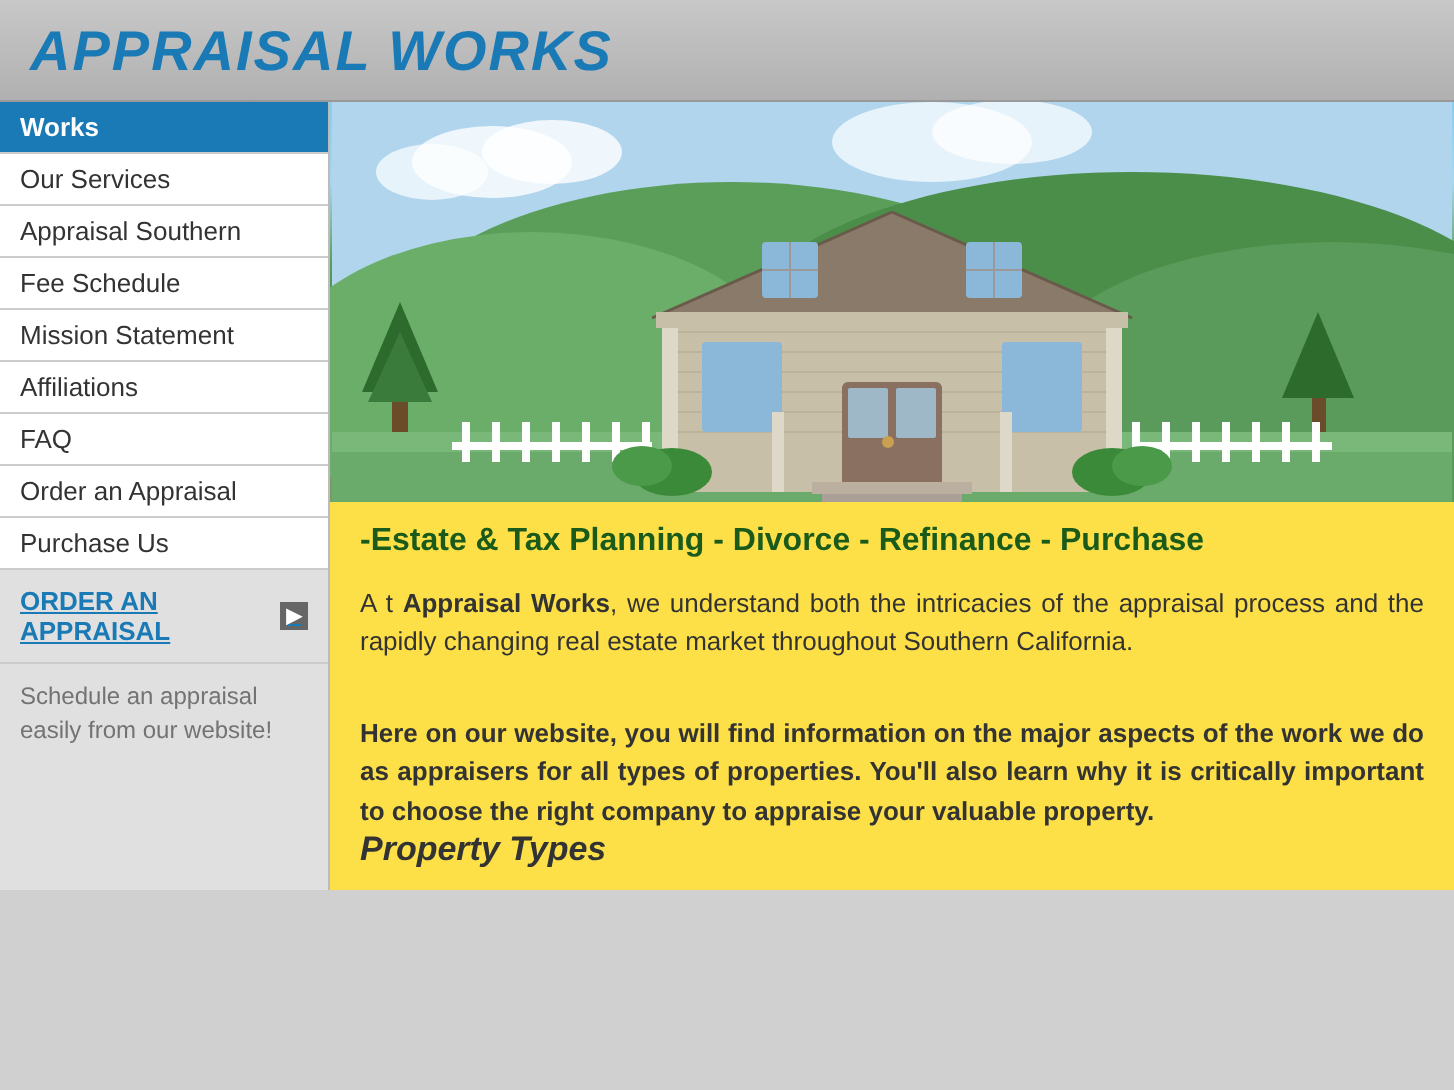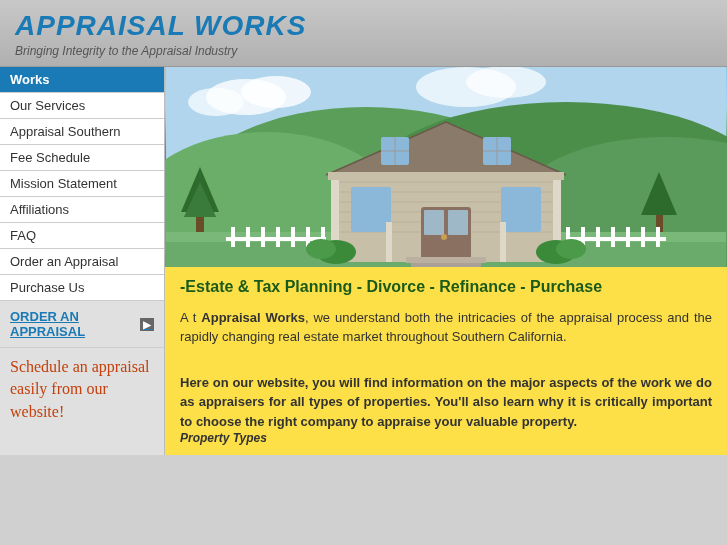--- a/index.html
+++ b/index.html
@@ -82,24 +82,23 @@
       display: inline-block;
       background: #666;
       color: white;
       font-size: 10px;
       padding: 1px 3px;
       margin-left: 3px;
     }
 
     #schedule-text {
       padding: 8px 10px;
-      font-size: 16px;
-      color: #c2410c;
+      font-size: 12px;
+      color: #737373;
       line-height: 1.4;
-      font-family: Liberation Serif, serif;
     }
 
     
     #content {
       flex: 1;
       background: #fde047;
       padding: 0;
     }
 
     #house-image {
@@ -151,32 +150,31 @@
     #content-para2 {
       font-size: 13px;
       color: #333;
       line-height: 1.5;
       margin-bottom: 0;
       text-align: justify;
       font-weight: bold;
     }
 
     #property-types-heading {
-      font-size: 12px;
+      font-size: 17px;
       font-weight: bold;
       font-style: italic;
       color: #333;
     }
   </style>
 </head>
 <body>
 
 <div id="header">
   <div id="site-title">APPRAISAL WORKS</div>
-  <div id="site-subtitle">Bringing Integrity to the Appraisal Industry</div>
 </div>
 
 <div id="main-layout">
 
   <div id="sidebar">
     <div id="nav-menu">
         <div class="nav-item active">Works</div>
         <div class="nav-item">Our Services</div>
         <div class="nav-item">Appraisal Southern</div>
         <div class="nav-item">Fee Schedule</div>

